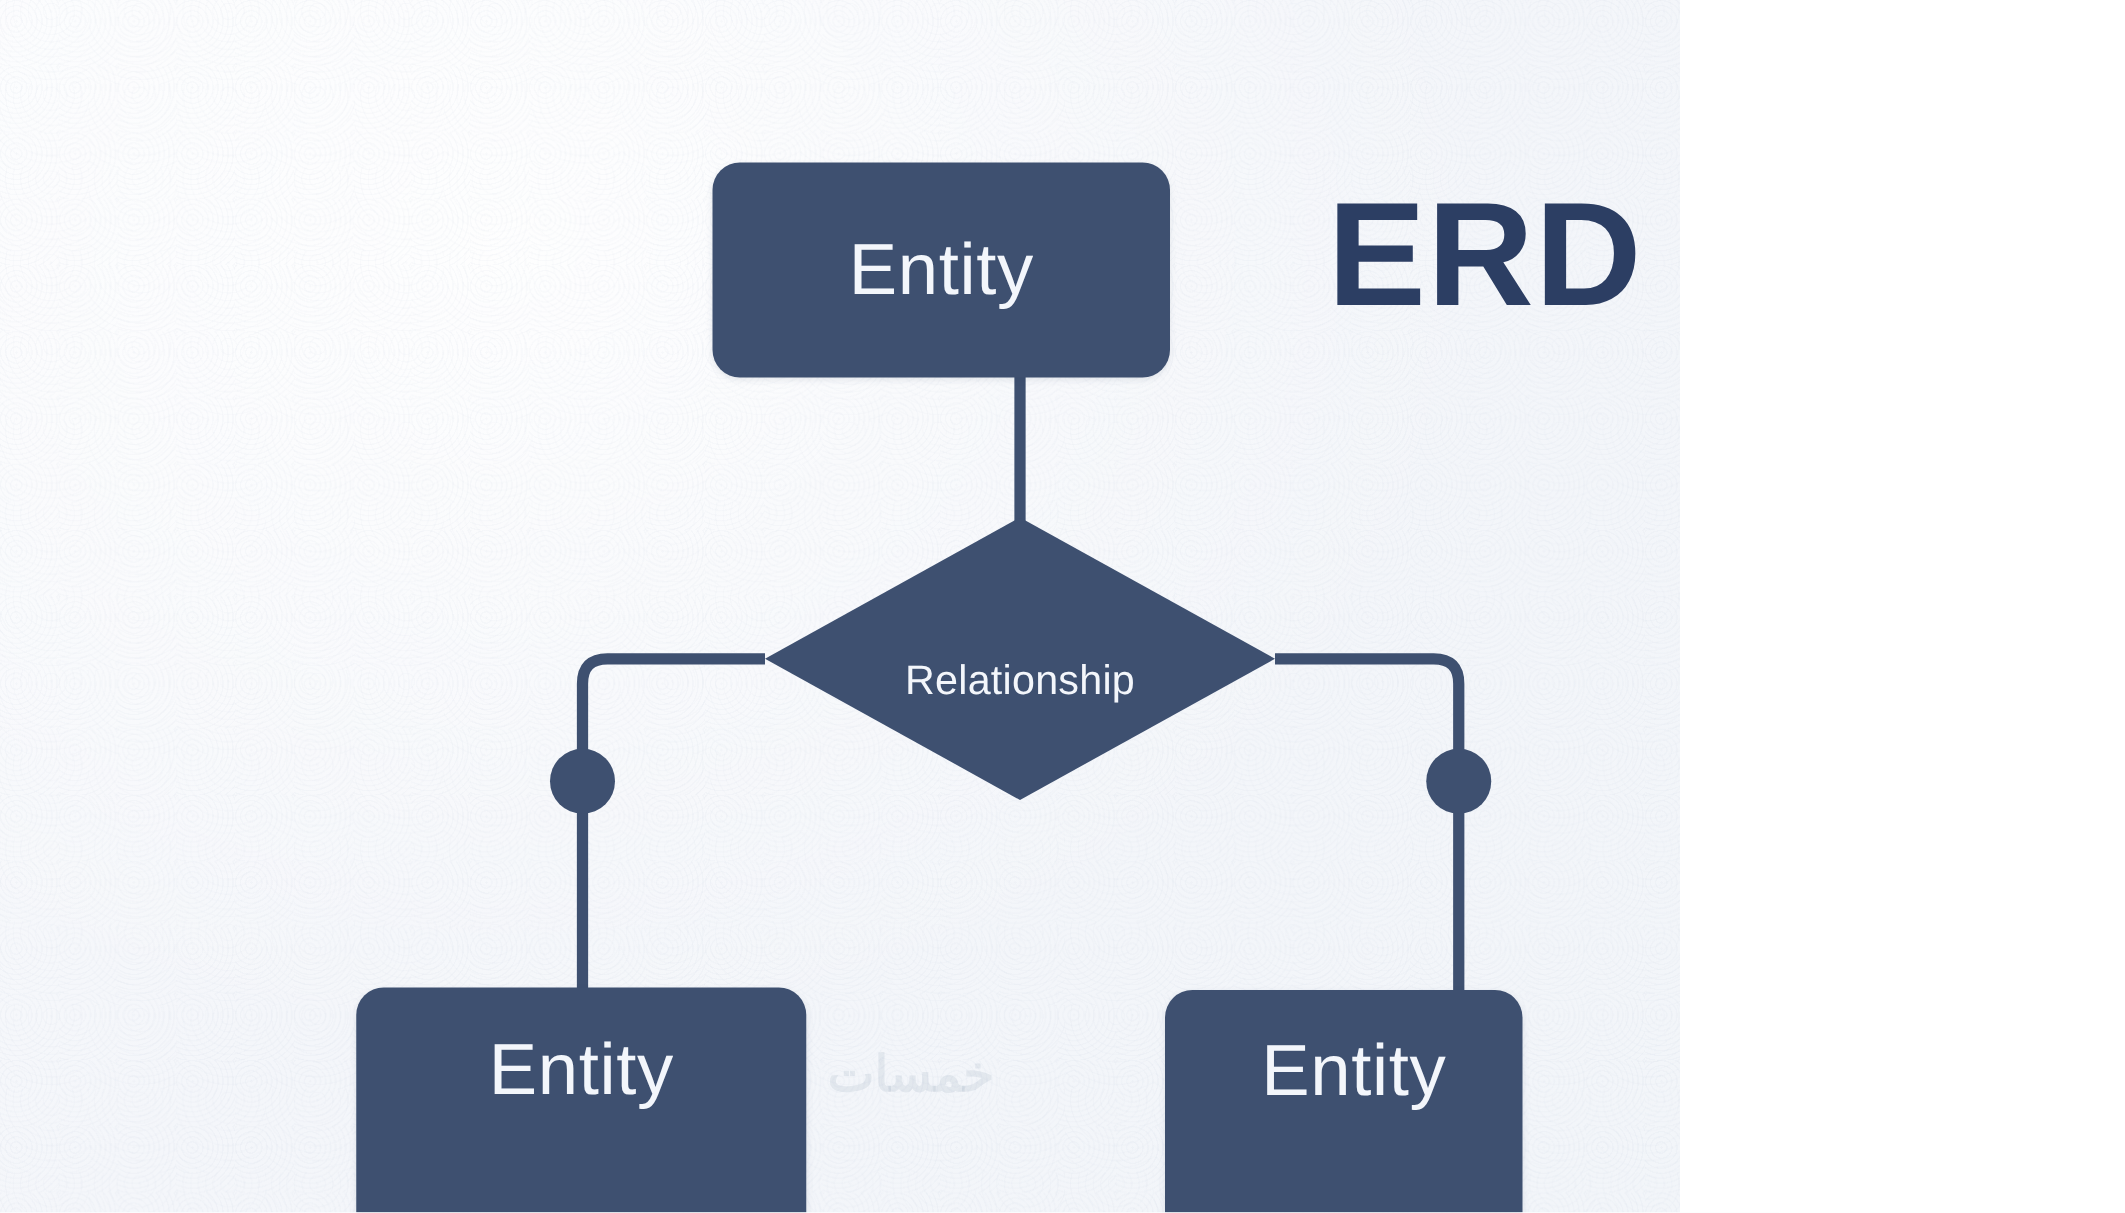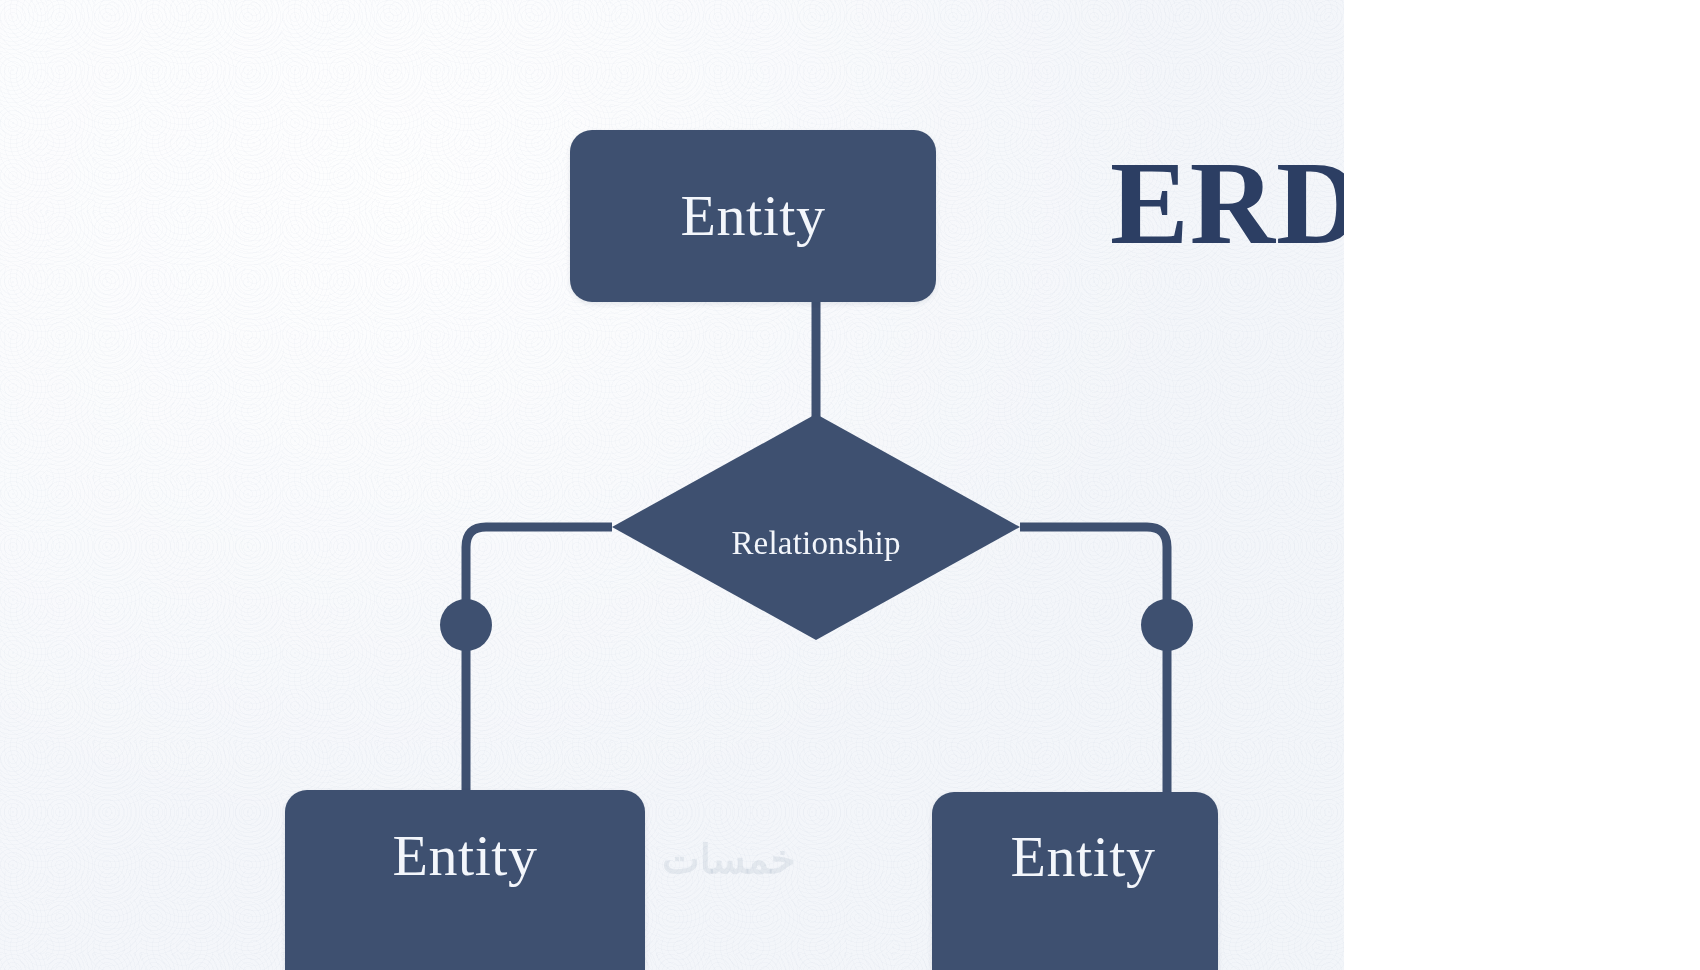--- a/index.html
+++ b/index.html
@@ -7,21 +7,21 @@
     margin: 0;
     padding: 0;
     background: #ffffff;
   }
   #canvas {
     position: relative;
     width: 1344px;
     height: 970px;
     overflow: hidden;
     background: #f6f8fb;
-    font-family: Liberation Serif, serif;
+    font-family: Liberation Sans, sans-serif;
   }
   
   #canvas::before {
     content: "";
     position: absolute;
     inset: 0;
     background:
       radial-gradient(ellipse at 30% 20%, rgba(255,255,255,0.85) 0%, rgba(246,248,251,0) 60%),
       linear-gradient(135deg, #fafbfd 0%, #f4f6fa 45%, #f2f5f9 100%);
     pointer-events: none;
@@ -142,17 +142,17 @@
   </div>
 
   <div class="entity-box" style="left:285px; top:790px; width:360px; height:180px; border-radius:22px 22px 0 0; background:#3e5070;">
     <span class="entity-label" style="transform:translateY(-24px);">Entity</span>
   </div>
 
   <div class="entity-box" style="left:932px; top:792px; width:286px; height:178px; border-radius:22px 22px 0 0; background:#3e5070;">
     <span class="entity-label" style="transform:translateY(-24px) translateX(8px);">Entity</span>
   </div>
 
-  <div class="erd-title" style="left:1110px; top:145px; color:#2c3e63;">ERD</div>
+  <div class="erd-title" style="left:1062px; top:145px; color:#2c3e63;">ERD</div>
 
   <div class="watermark" style="left:662px; top:840px;">خمسات</div>
 
 </div>
 
 </body></html>

